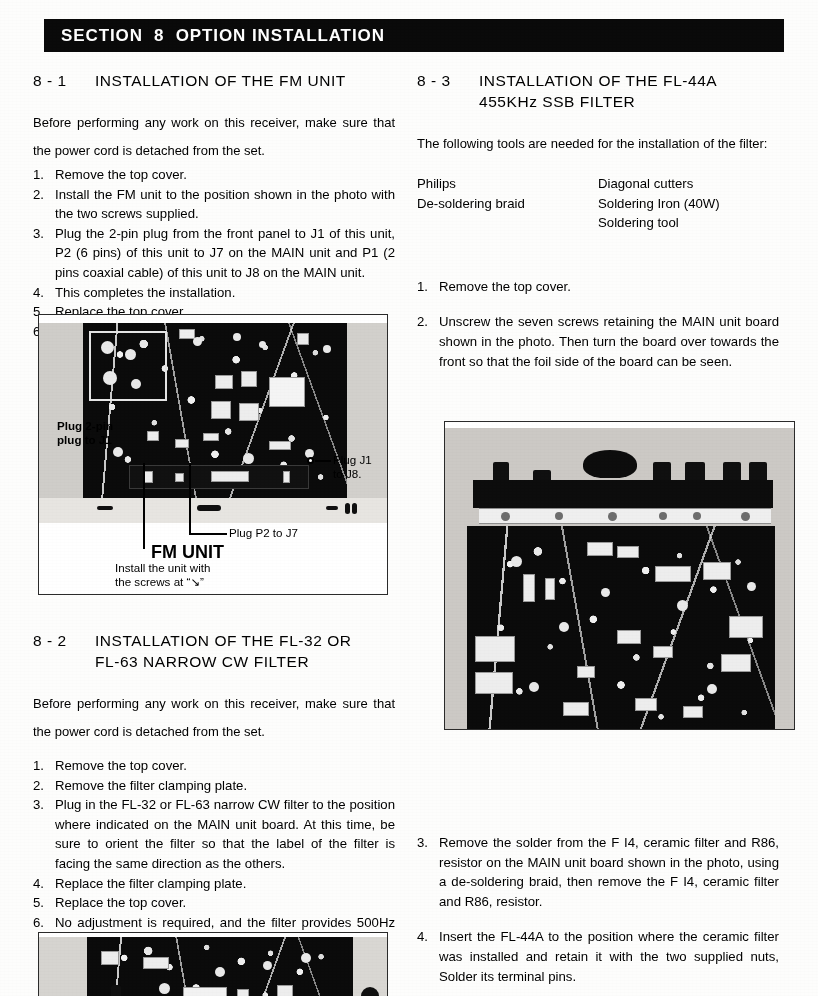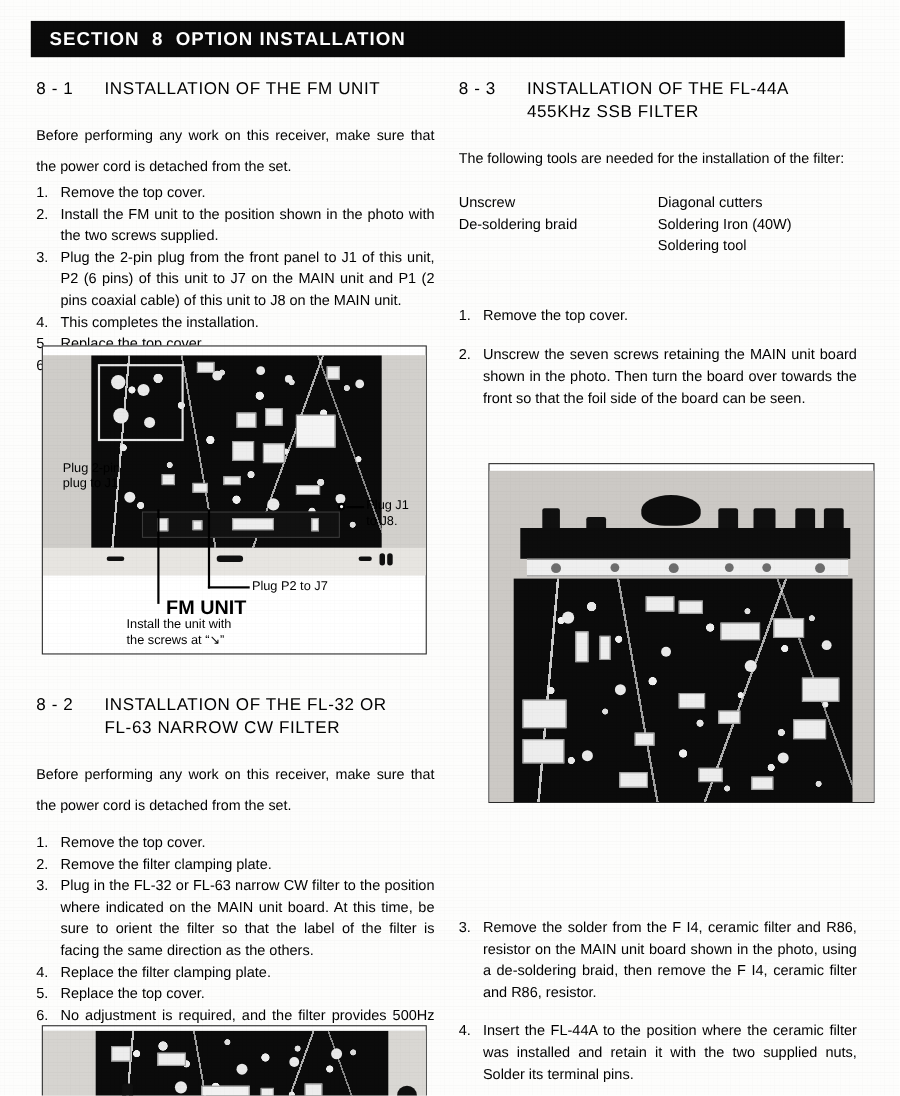--- a/index.html
+++ b/index.html
@@ -27,21 +27,21 @@
     pointer-events: none;
     opacity: .035;
     background:
       repeating-linear-gradient(0deg, rgba(0,0,0,.5) 0px, rgba(0,0,0,0) 1px, rgba(0,0,0,0) 3px),
       repeating-linear-gradient(90deg, rgba(0,0,0,.35) 0px, rgba(0,0,0,0) 1px, rgba(0,0,0,0) 4px);
   }
 
   
   .header-bar {
     position: absolute;
-    left: 28px; top: 19px;
+    left: 44px; top: 19px;
     width: 740px; height: 33px;
     background: #0a0a0a;
     display: flex; align-items: center;
   }
   .header-title {
     color: #ffffff;
     font-size: 17px;
     font-weight: bold;
     letter-spacing: .9px;
     padding-left: 17px;
@@ -330,21 +330,21 @@
       <span class="sec-num">8 - 3</span>
       <span class="sec-title">INSTALLATION OF THE FL-44A
 455KHz SSB FILTER</span>
     </div>
     <div class="spacer-md"></div>
     <p class="para">The following tools are needed for the installation of the filter:</p>
     <div class="spacer-md"></div>
 
     <div class="tools">
       <div class="tools-col">
-        <div>Unscrew</div>
+        <div>Philips</div>
         <div>De-soldering braid</div>
       </div>
       <div class="tools-col">
         <div>Diagonal cutters</div>
         <div>Soldering Iron (40W)</div>
         <div>Soldering tool</div>
       </div>
     </div>
 
     <div class="spacer-lg"></div>
@@ -420,21 +420,21 @@
 
         <div class="band-light" style="left:0; top:175px; width:350px; height:25px; background:#e7e5e1;"></div>
         <div class="knob" style="left:158px; top:182px; width:24px; height:6px;"></div>
         <div class="knob" style="left:58px; top:183px; width:16px; height:4px;"></div>
         <div class="knob" style="left:287px; top:183px; width:12px; height:4px;"></div>
         <div class="knob" style="left:306px; top:180px; width:5px; height:11px;"></div>
         <div class="knob" style="left:313px; top:180px; width:5px; height:11px;"></div>
       </div>
     </div>
 
-    <div class="callout onphoto" style="left:18px; top:104px;">Plug 2-pin
+    <div class="callout onphoto" style="left:18px; top:104px;font-weight:bold;">Plug 2-pin
 plug to J1</div>
 
     <div class="lead-dot" style="left:268px; top:142px;"></div>
     <div class="lead-h" style="left:276px; top:145px; width:16px;"></div>
     <div class="callout onphoto" style="left:294px; top:138px;">Plug J1
 to J8.</div>
 
     <div class="lead-v" style="left:150px; top:148px; height:72px;"></div>
     <div class="lead-h" style="left:150px; top:218px; width:38px;"></div>
     <div class="callout" style="left:190px; top:211px;">Plug P2 to J7</div>

